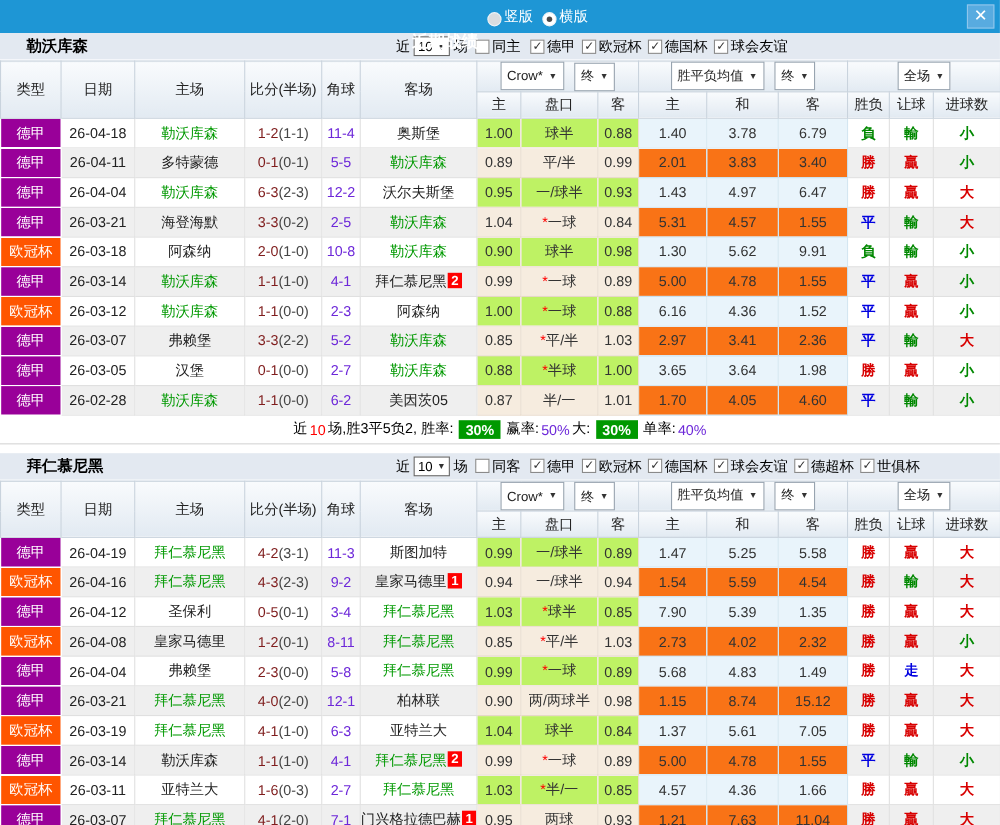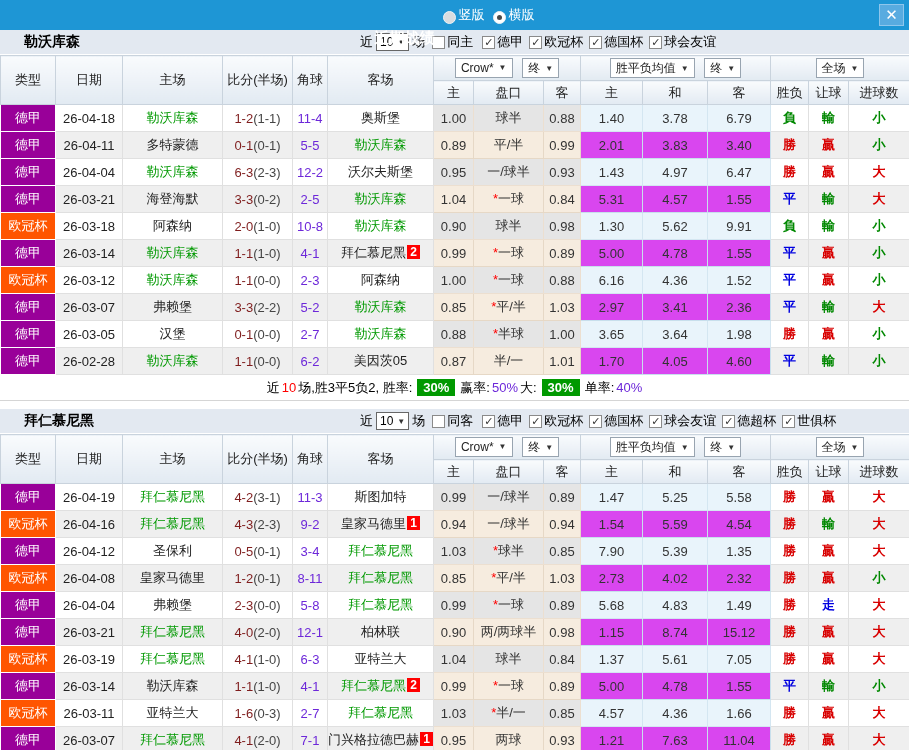--- a/index.html
+++ b/index.html
@@ -35,31 +35,31 @@
   .league-filters { display:inline-flex; align-items:center; }
   .league-filters .chk { margin-left:6px; }
 
   
   table { width:909px; border-collapse:collapse; table-layout:fixed; }
   thead td { background:linear-gradient(#f9fbfd,#e2eaf2); border:1px solid #c9d3dd;
     text-align:center; font-size:13px; color:#222; }
   thead .h-group { height:25px; }
   thead .h-sub  { height:24px; }
   .dd { display:inline-flex; align-items:center; gap:5px; background:#fff; border:1px solid #98a4b0;
-    height:20px; padding:0 5px; font-size:12px; cursor:pointer; margin:0 3px; }
+    height:26px; padding:0 5px; font-size:12px; cursor:pointer; margin:0 3px; }
   .dd .arr { font-size:8px; color:#333; }
 
   tbody td { height:27px; text-align:center; font-size:13px; border:1px solid #e0e0e0;
     overflow:hidden; white-space:nowrap; }
   tr.odd  .c-base { background:#ffffff; }
   tr.even .c-base { background:#efefef; }
-  tr.odd  .c-odds { background:#e5e5e5; border-color:#ecdfd0; }
+  tr.odd  .c-odds { background:#bef264; border-color:#ecdfd0; }
   tr.even .c-odds { background:#f6ecdf; border-color:#e6d8c6; }
   tr.odd  .c-mean { background:#e9f4fb; border-color:#d4e6f1; }
-  tr.even .c-mean { background:#d946ef; border-color:#c8dfec; }
+  tr.even .c-mean { background:#f97316; border-color:#c8dfec; }
   .c-type { color:#fff; border:1px solid #fff !important; border-top:none !important; }
   .c-team.hl { color:#009900; }
   .score-main { color:#7f1d1d; }
   .score-half { color:#454545; }
   .c-corner { color:#6d28d9; }
   .c-odds, .c-mean { color:#333; }
   .star { color:#ff0000; }
   .badge { display:inline-block; min-width:13px; height:14px; line-height:14px; padding:0 1px;
     background:#ff0000; color:#fff; font-weight:bold; font-size:12px; margin-left:1px;
     vertical-align:1px; }

